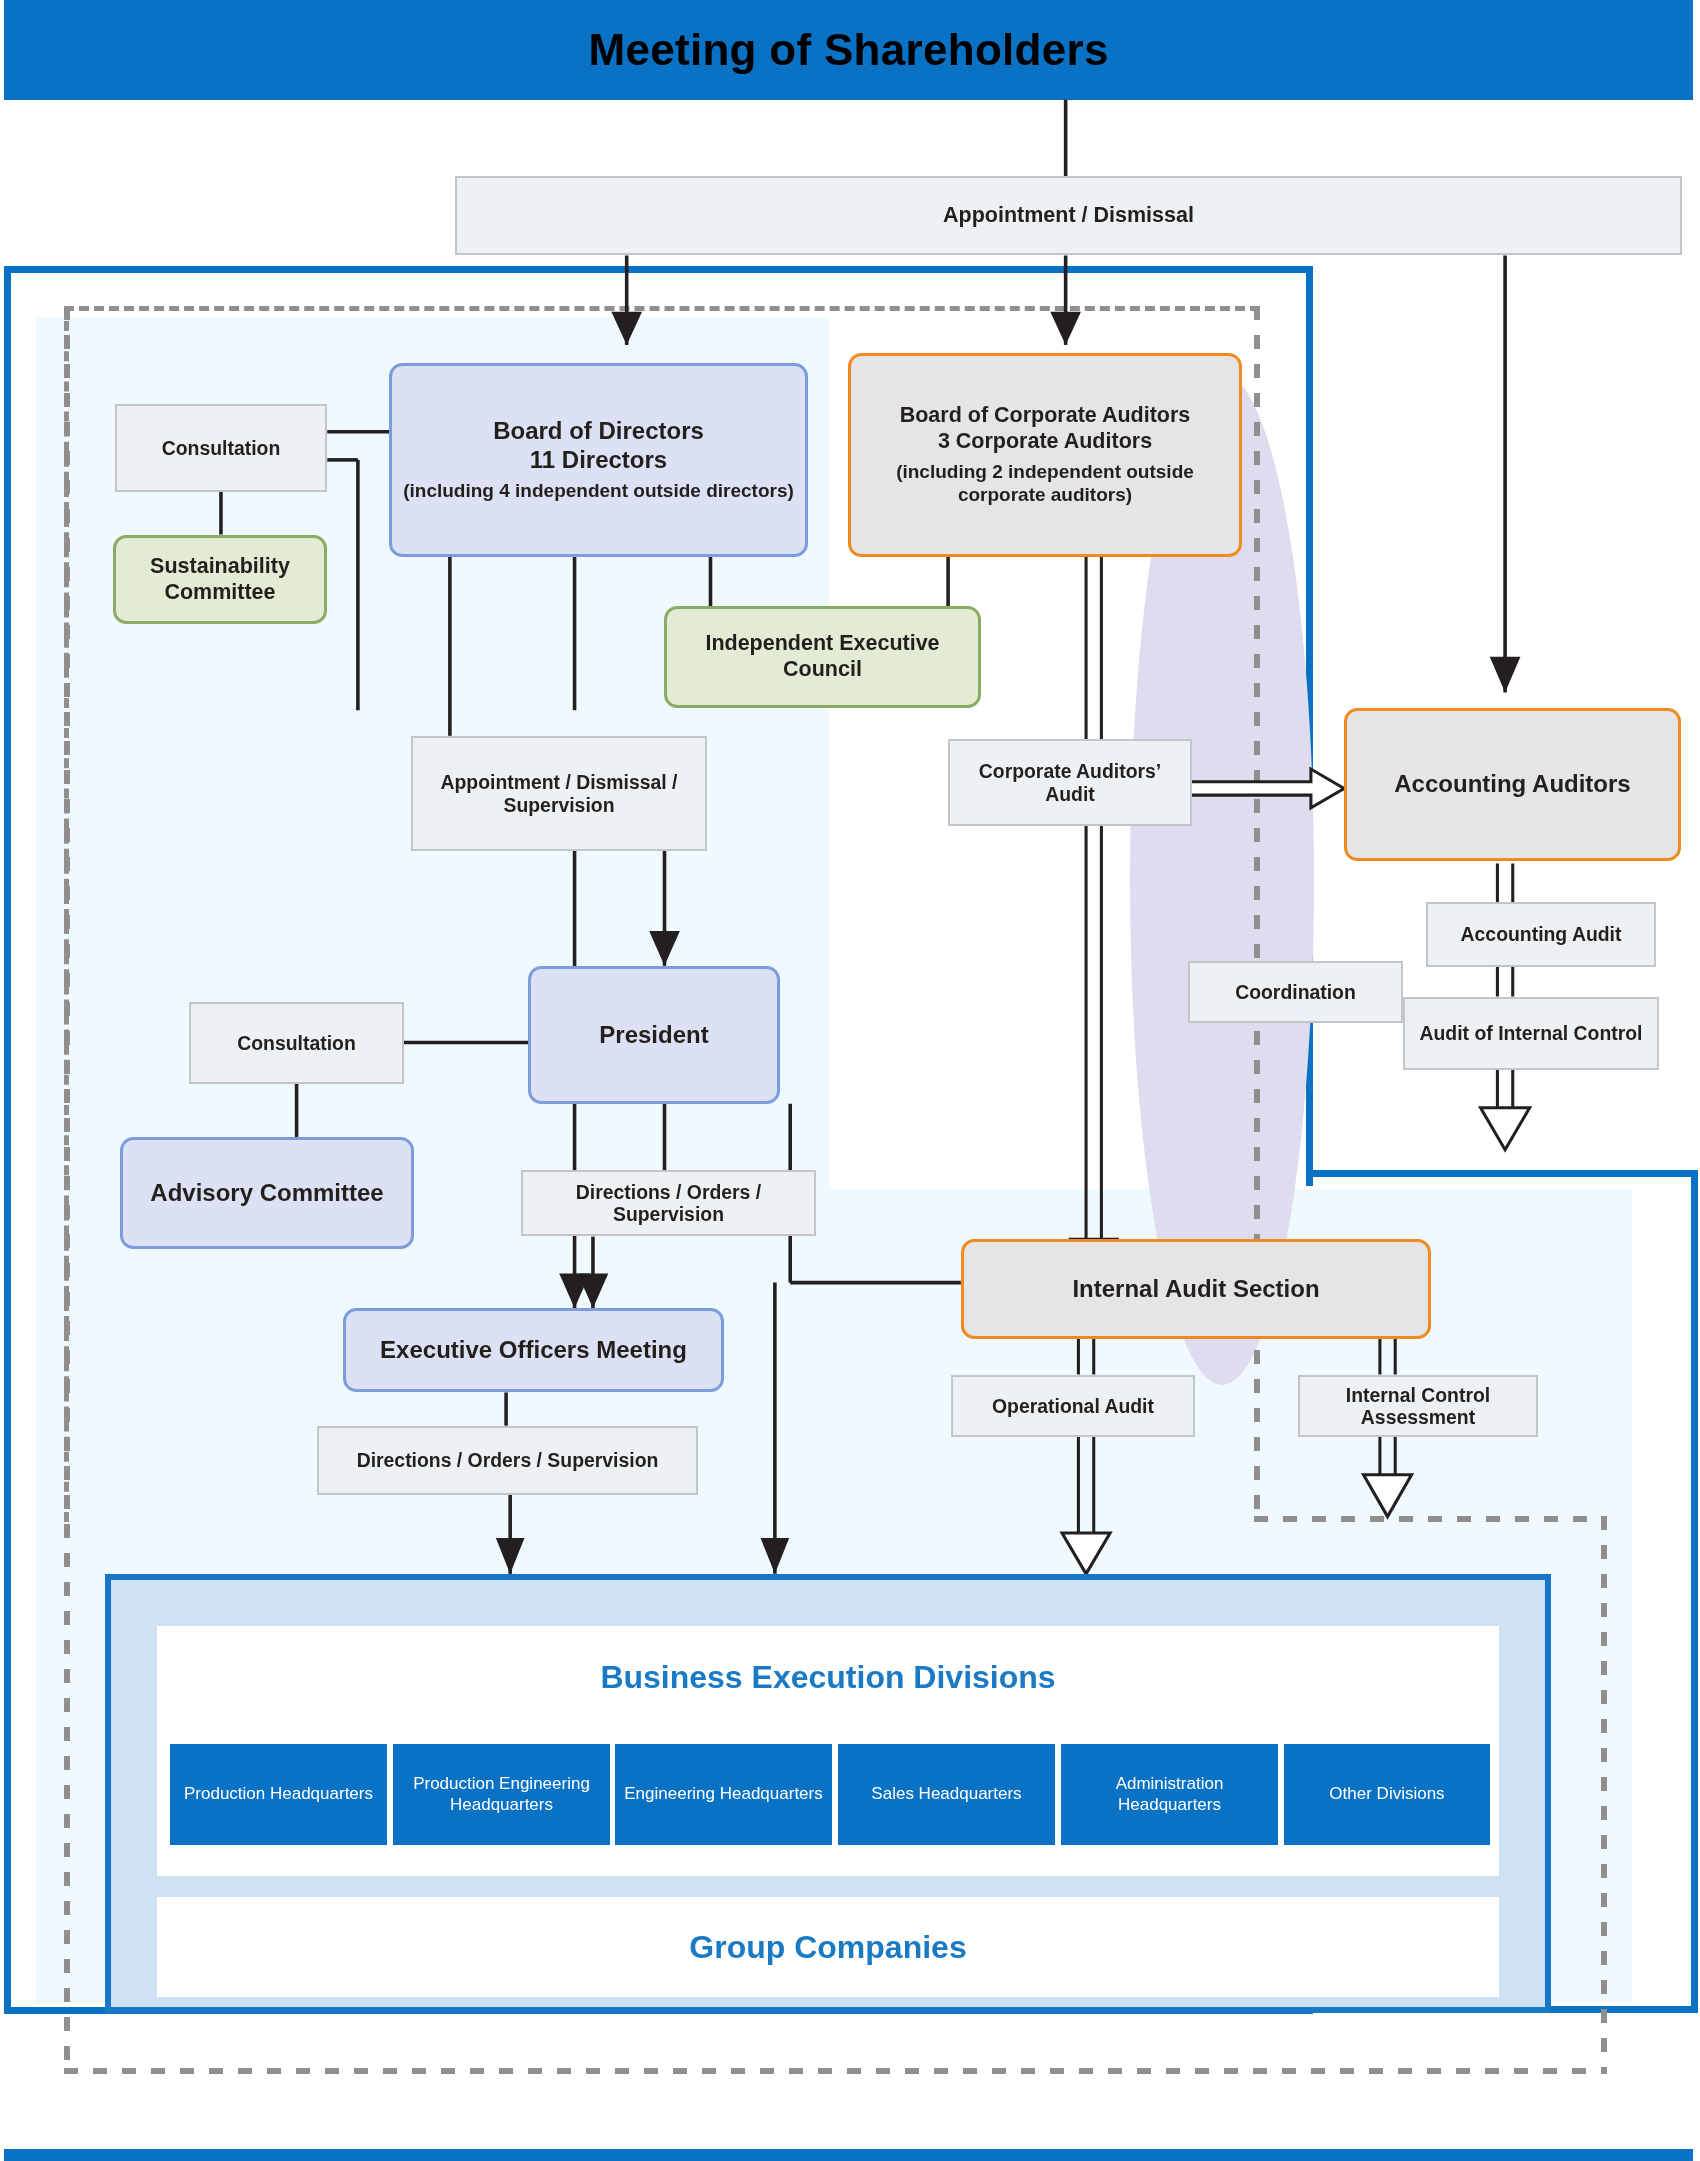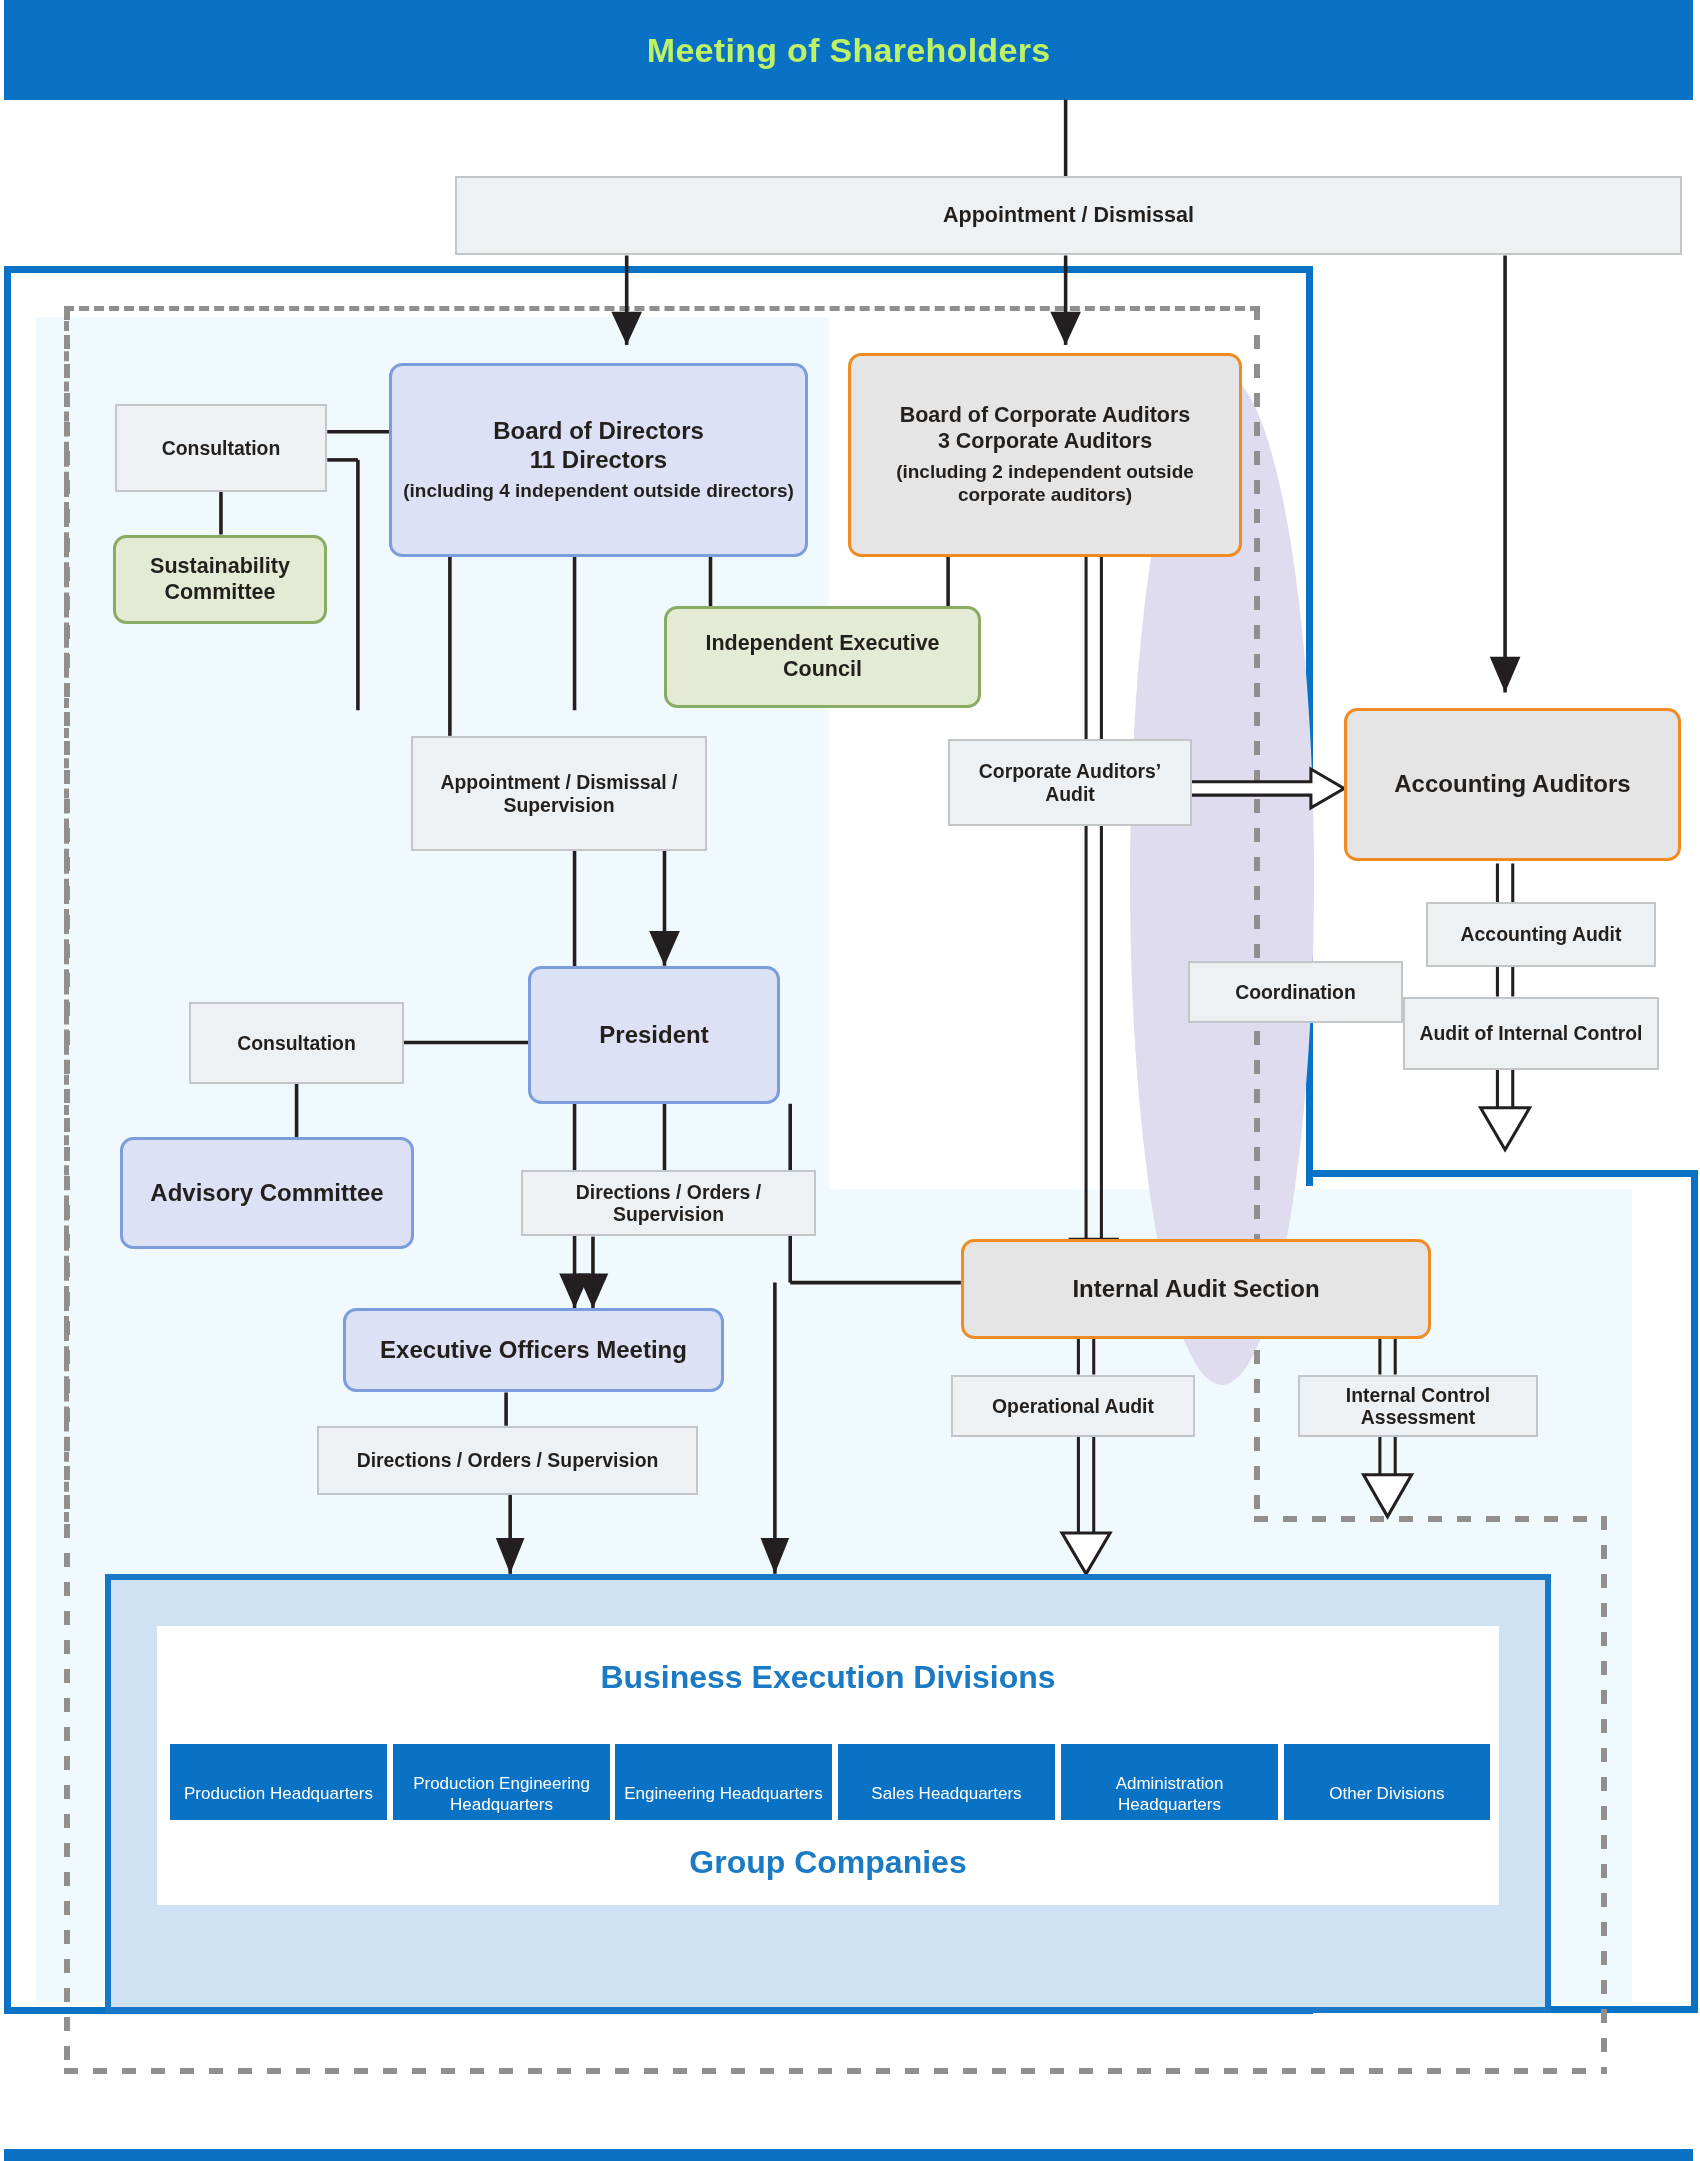--- a/index.html
+++ b/index.html
@@ -4,23 +4,23 @@
 <style>
   html,body{margin:0;padding:0;background:#ffffff;}
   body{font-family:"Liberation Sans", sans-serif;}
   #stage{position:relative;width:1701px;height:2161px;background:#ffffff;overflow:hidden;}
 
   .abs{position:absolute;box-sizing:border-box;}
 
   
   .banner{
     left:4.1px;top:0;width:1689px;height:100px;
-    background:#0a72c4;color:#bef264;
+    background:#0a72c4;color:#000000;
     display:flex;align-items:center;justify-content:center;
-    font-size:34px;font-weight:bold;letter-spacing:0.3px;
+    font-size:44px;font-weight:bold;letter-spacing:0.3px;
   }
 
   
   .glabel{
     background:#eef1f4;border:2.6px solid #c3c6c8;
     display:flex;align-items:center;justify-content:center;text-align:center;
     color:#231f1c;font-weight:bold;line-height:1.15;
     font-size:19.4px;padding:1px 3.1px;
   }
 
@@ -246,20 +246,20 @@
 
   <div class="abs be-title" style="left:157px;top:1659px;width:1342px;text-align:center;">Business Execution Divisions</div>
 
   <div class="abs be-cell" style="left:170px;top:1744px;width:217px;height:101px;">Production Headquarters</div>
   <div class="abs be-cell" style="left:393px;top:1744px;width:217px;height:101px;">Production Engineering Headquarters</div>
   <div class="abs be-cell" style="left:615px;top:1744px;width:217px;height:101px;">Engineering Headquarters</div>
   <div class="abs be-cell" style="left:838px;top:1744px;width:217px;height:101px;">Sales Headquarters</div>
   <div class="abs be-cell" style="left:1061px;top:1744px;width:217px;height:101px;">Administration Headquarters</div>
   <div class="abs be-cell" style="left:1284px;top:1744px;width:206px;height:101px;">Other Divisions</div>
 
-  <div class="abs panel-white" style="left:157px;top:1820px;width:1342px;height:85px;display:flex;align-items:center;justify-content:center;text-align:center;">
+  <div class="abs panel-white" style="left:157px;top:1897px;width:1342px;height:100px;display:flex;align-items:center;justify-content:center;text-align:center;">
     <span class="gc-title">Group Companies</span>
   </div>
 
   <div class="abs" style="left:4.1px;top:2149px;width:1689px;height:12.3px;background:#0a72c4;"></div>
 
 </div>
 
 
 </body></html>

